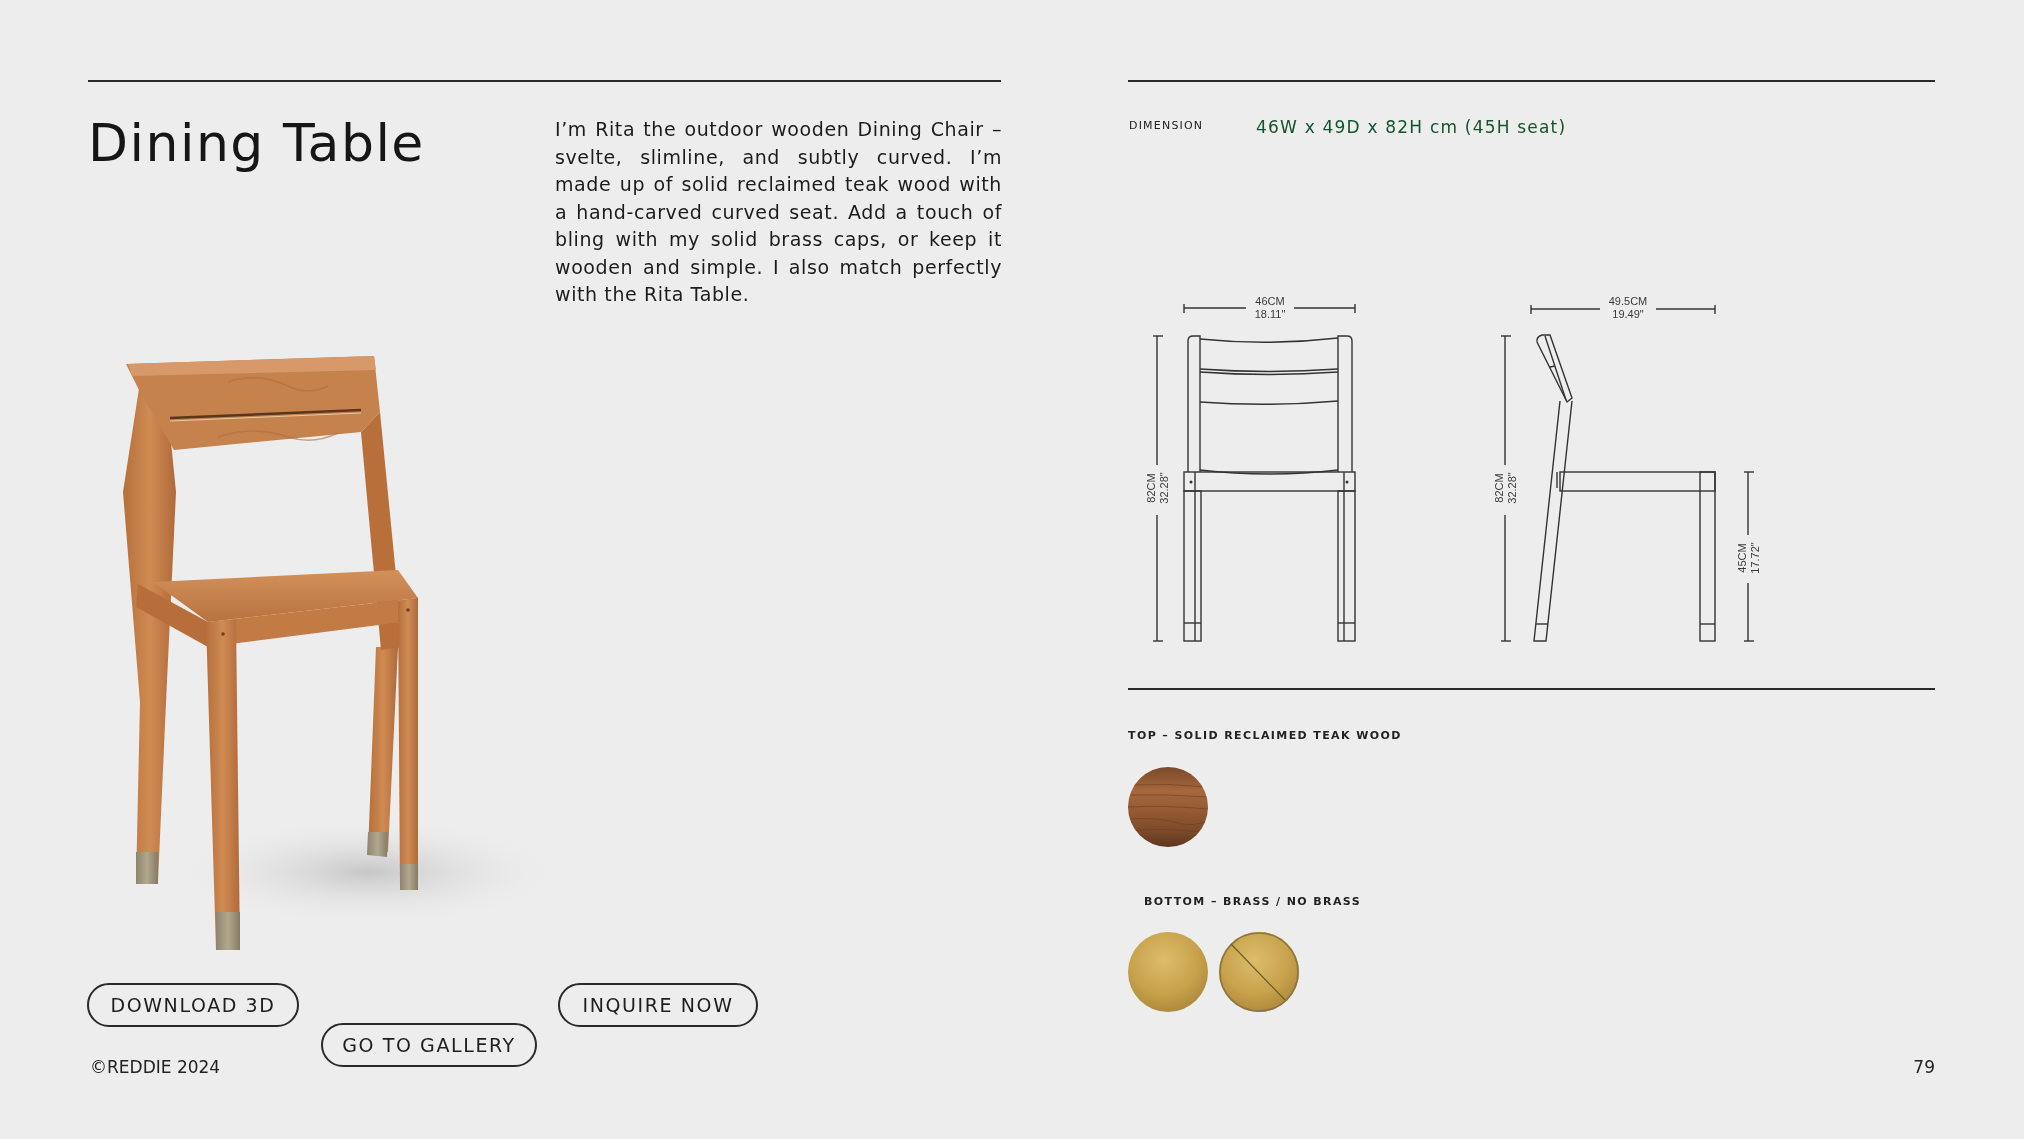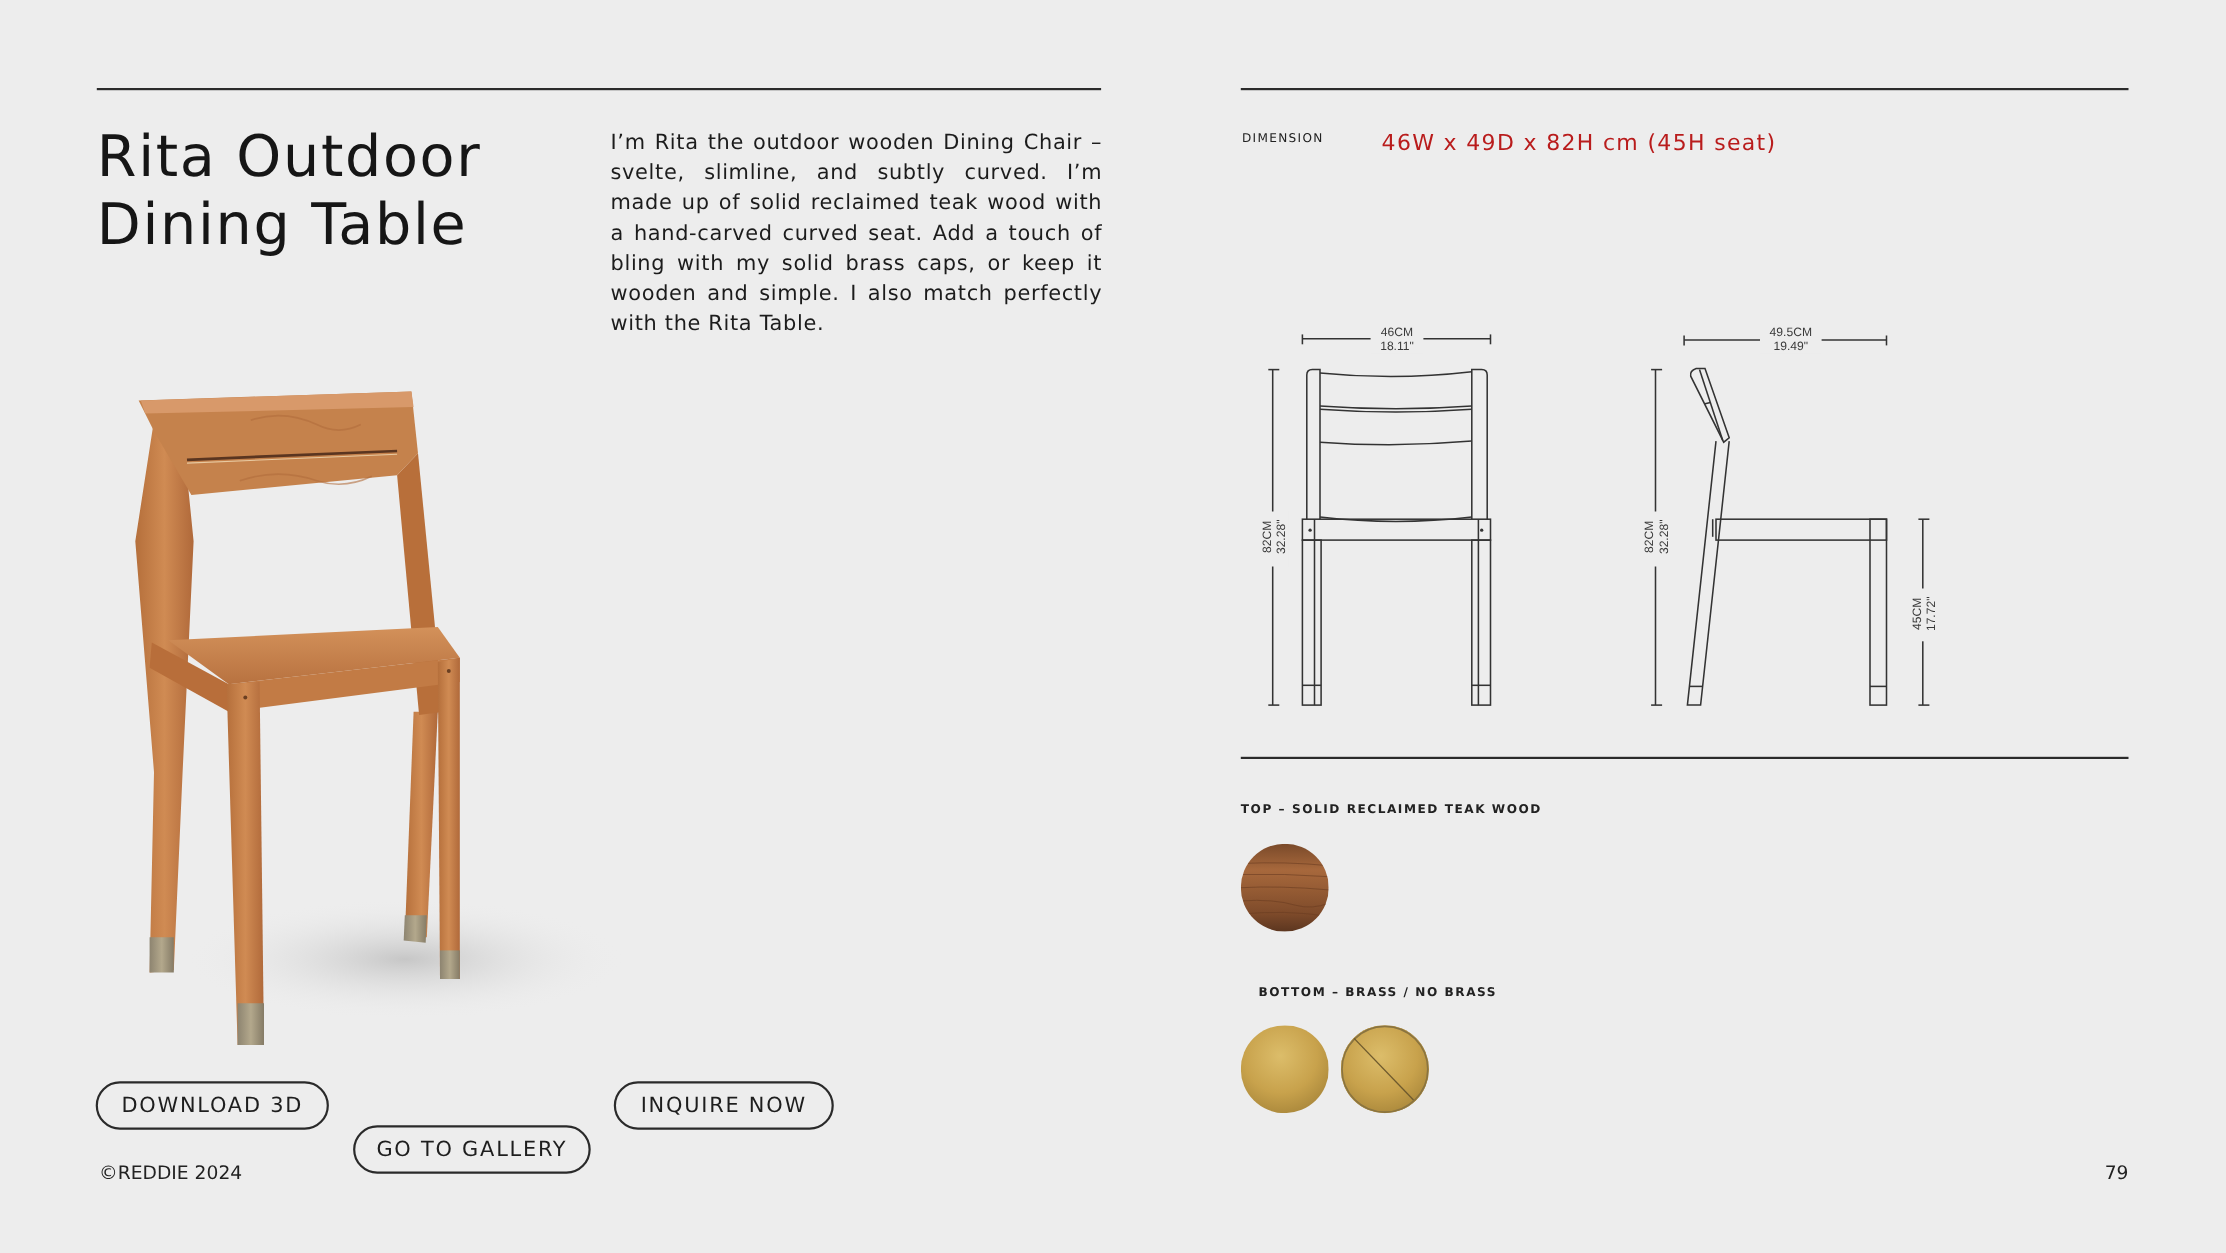--- a/index.html
+++ b/index.html
@@ -21,34 +21,33 @@
   .photo { position: absolute; left: 118px; top: 352px; width: 470px; height: 600px; }
   .btn {
     position: absolute; top: 983px; height: 40px; border: 2px solid #2a2a2a; border-radius: 24px;
     background: transparent; font-family: "DejaVu Sans", "Liberation Sans", sans-serif;
     font-size: 19px; letter-spacing: 1.6px; color: #1e1e1e; display: flex; align-items: center; justify-content: center;
     box-sizing: content-box; padding: 0; cursor: pointer;
   }
   .footer-left { position: absolute; left: 90px; top: 1057px; font-size: 17px; color: #222; letter-spacing: 0px; }
   .footer-right { position: absolute; right: 89px; top: 1057px; font-size: 17px; color: #222; }
   .dim-label { position: absolute; left: 1129px; top: 119px; font-size: 11px; letter-spacing: 1.2px; color: #222; }
-  .dim-value { position: absolute; left: 1256px; top: 117px; font-size: 20px; letter-spacing: 1.2px; color: #b91c1c; }
+  .dim-value { position: absolute; left: 1256px; top: 117px; font-size: 17px; letter-spacing: 1.2px; color: #14532d; }
   .drawings { position: absolute; left: 1120px; top: 280px; width: 700px; height: 380px; }
   .mat-label { position: absolute; left: 1128px; font-size: 11px; letter-spacing: 1.4px; color: #222; font-weight: 700; }
   .swatch { position: absolute; width: 80px; height: 80px; border-radius: 50%; overflow: hidden; }
   .swatch svg { display: block; }
 </style>
 </head>
 <body>
 
 <div class="rule" style="left:88px; top:80px; width:913px;"></div>
 <div class="rule" style="left:1128px; top:80px; width:807px;"></div>
 
 <h1 class="title">
-  <span>Rita Outdoor</span>
   <span>Dining Table</span>
 </h1>
 
 <p class="desc">I’m Rita the outdoor wooden Dining Chair – svelte, slimline, and subtly curved. I’m made up of solid reclaimed teak wood with a hand-carved curved seat. Add a touch of bling with my solid brass caps, or keep it wooden and simple. I also match perfectly with the Rita Table.</p>
 
 <div class="photo" aria-label="Rita outdoor teak dining chair with brass leg caps">
   <svg width="470" height="600" viewBox="0 0 470 600">
     <defs>
       <radialGradient id="shadow" cx="50%" cy="50%" r="50%">
         <stop offset="0%" stop-color="#bdbdbd" stop-opacity="0.8"></stop>

